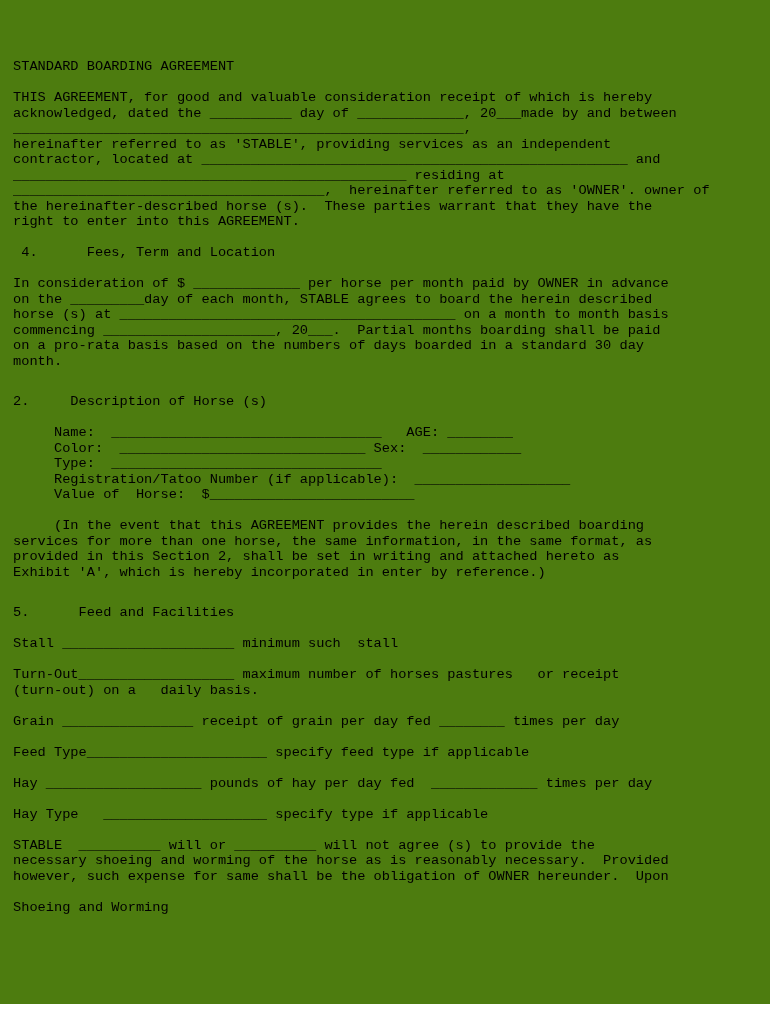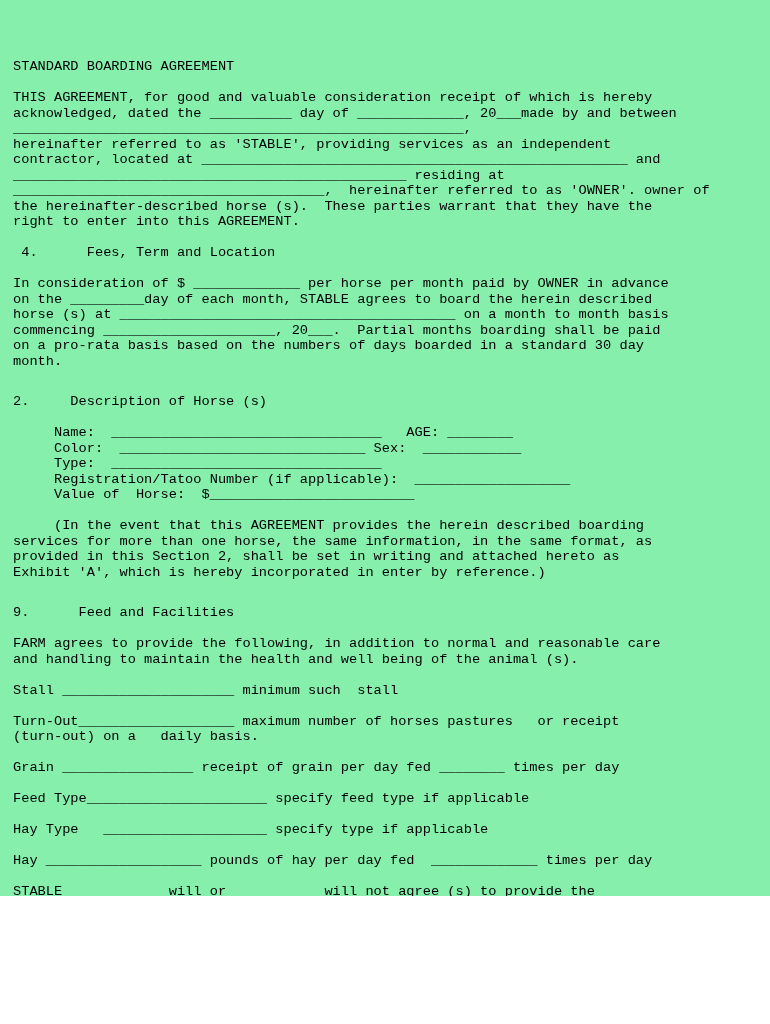--- a/index.html
+++ b/index.html
@@ -4,22 +4,22 @@
 <style>
   html, body {
     margin: 0;
     padding: 0;
     background: #ffffff;
   }
   .page {
     position: relative;
     box-sizing: border-box;
     width: 770px;
-    height: 896px;
-    background: #86efac;
+    height: 1004px;
+    background: #4d7c0f;
     padding: 59px 10px 0 13px;
     overflow: hidden;
     font-family: "Liberation Mono", "DejaVu Sans Mono", monospace;
     font-size: 13.66px;
     line-height: 15.5px;
     color: #000000;
   }
   .block {
     white-space: pre;
     margin: 15.5px 0 0 0;
@@ -55,27 +55,25 @@
   <div class="block gap2">2.     Description of Horse (s)</div>
   <div class="block">     Name:  _________________________________   AGE: ________
      Color:  ______________________________ Sex:  ____________
      Type:  _________________________________
      Registration/Tatoo Number (if applicable):  ___________________
      Value of  Horse:  $_________________________</div>
   <div class="block">     (In the event that this AGREEMENT provides the herein described boarding
 services for more than one horse, the same information, in the same format, as
 provided in this Section 2, shall be set in writing and attached hereto as
 Exhibit 'A', which is hereby incorporated in enter by reference.)</div>
-  <div class="block gap2">9.      Feed and Facilities</div>
-  <div class="block">FARM agrees to provide the following, in addition to normal and reasonable care
-and handling to maintain the health and well being of the animal (s).</div>
+  <div class="block gap2">5.      Feed and Facilities</div>
   <div class="block">Stall _____________________ minimum such  stall</div>
   <div class="block">Turn-Out___________________ maximum number of horses pastures   or receipt
 (turn-out) on a   daily basis.</div>
   <div class="block">Grain ________________ receipt of grain per day fed ________ times per day</div>
   <div class="block">Feed Type______________________ specify feed type if applicable</div>
+  <div class="block">Hay ___________________ pounds of hay per day fed  _____________ times per day</div>
   <div class="block">Hay Type   ____________________ specify type if applicable</div>
-  <div class="block">Hay ___________________ pounds of hay per day fed  _____________ times per day</div>
   <div class="block">STABLE  __________ will or __________ will not agree (s) to provide the
 necessary shoeing and worming of the horse as is reasonably necessary.  Provided
 however, such expense for same shall be the obligation of OWNER hereunder.  Upon</div>
   <div class="block">Shoeing and Worming</div>
 </div>
 
 </body></html>

